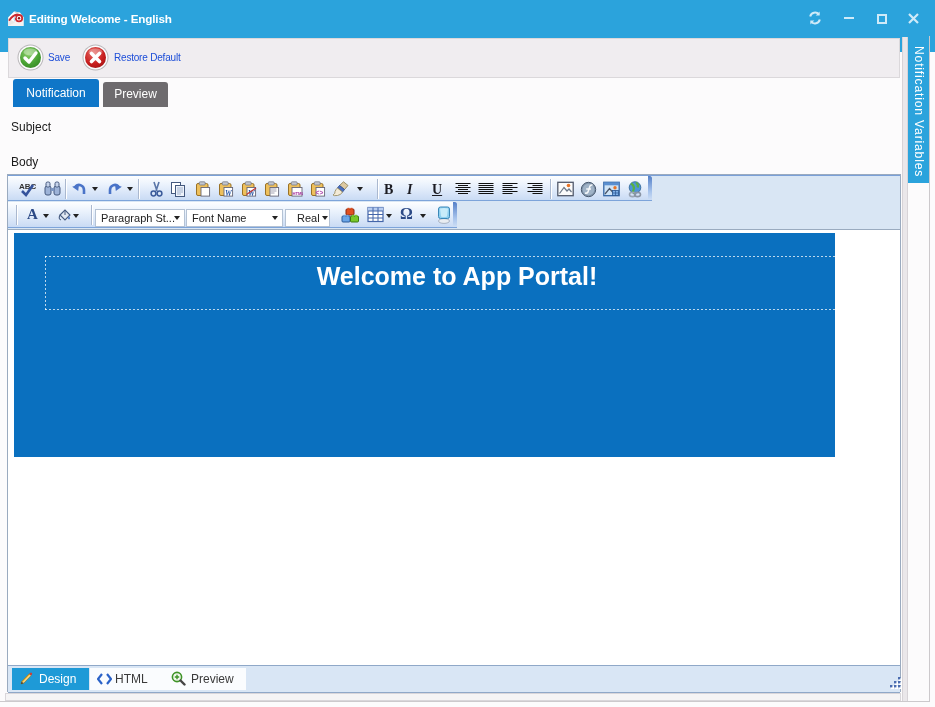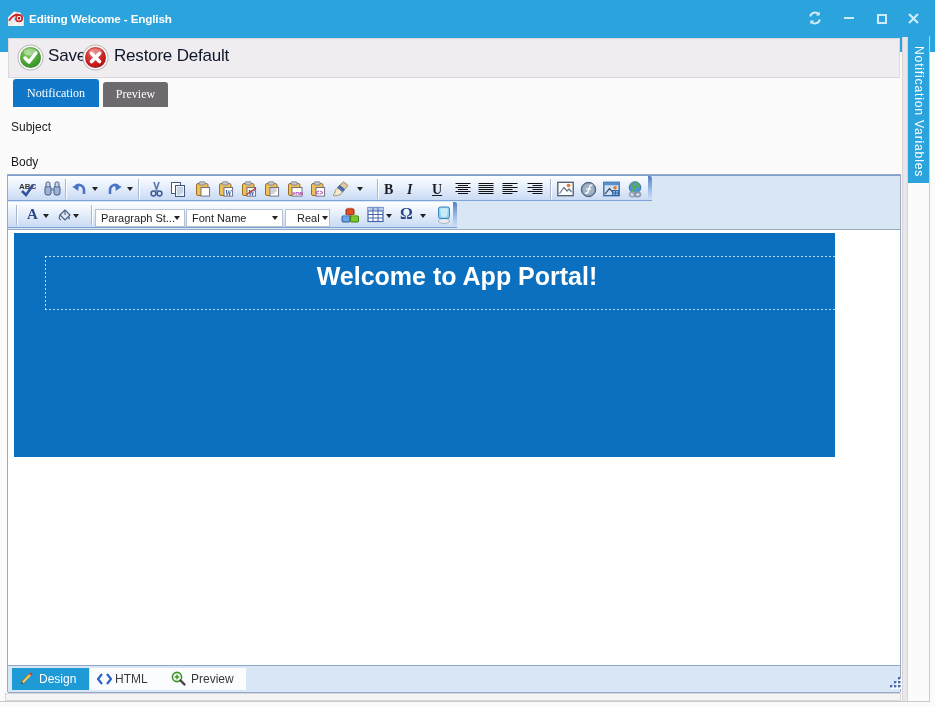--- a/index.html
+++ b/index.html
@@ -8,24 +8,24 @@
 .abs { position:absolute; }
 
 
 #titlebar { left:0; top:0; width:935px; height:52px; background:#2ba3dc; }
 #title-ico { left:7px; top:10px; width:18px; height:17px; }
 #title-text { left:29px; top:12px; color:#ffffff; font-size:11.7px; font-weight:bold; letter-spacing:-0.15px; }
 
 
 #topbar { left:8px; top:38px; width:892px; height:40px; background:#f0edf0; border:1px solid #dbd8db; }
 .circbtn { position:absolute; width:21px; height:21px; border-radius:50%; }
-.btnlabel { position:absolute; top:7px; font-size:17px; color:#0f172a; letter-spacing:-0.2px; }
-
-
-.tab { position:absolute; color:#fff; font-size:12px; text-align:center; border-radius:3px 3px 0 0;font-family:Liberation Serif, serif; }
+.btnlabel { position:absolute; top:13px; font-size:10px; color:#1d4ed8; letter-spacing:-0.2px; }
+
+
+.tab { position:absolute; color:#fff; font-size:12px; text-align:center; border-radius:3px 3px 0 0; }
 #tab-notif { left:13px; top:79px; width:86px; height:28px; line-height:28px; background:#0f76c8; }
 #tab-prev { left:103px; top:82px; width:65px; height:25px; line-height:25px; background:#6e6b6e; }
 
 
 .fieldlbl { position:absolute; font-size:12px; color:#1b1b1b; }
 #subject-input { left:10px; top:131px; width:647px; height:22px; background:#fff; border:1px solid #c6c3c6; font-size:13px; color:#1b1b1b; line-height:20px; padding-left:4px; }
 
 
 #editor { left:7px; top:174px; width:894px; height:518px; border:1px solid #9aaabf; background:#fff; }
 .tbrow { position:absolute; left:0; }

